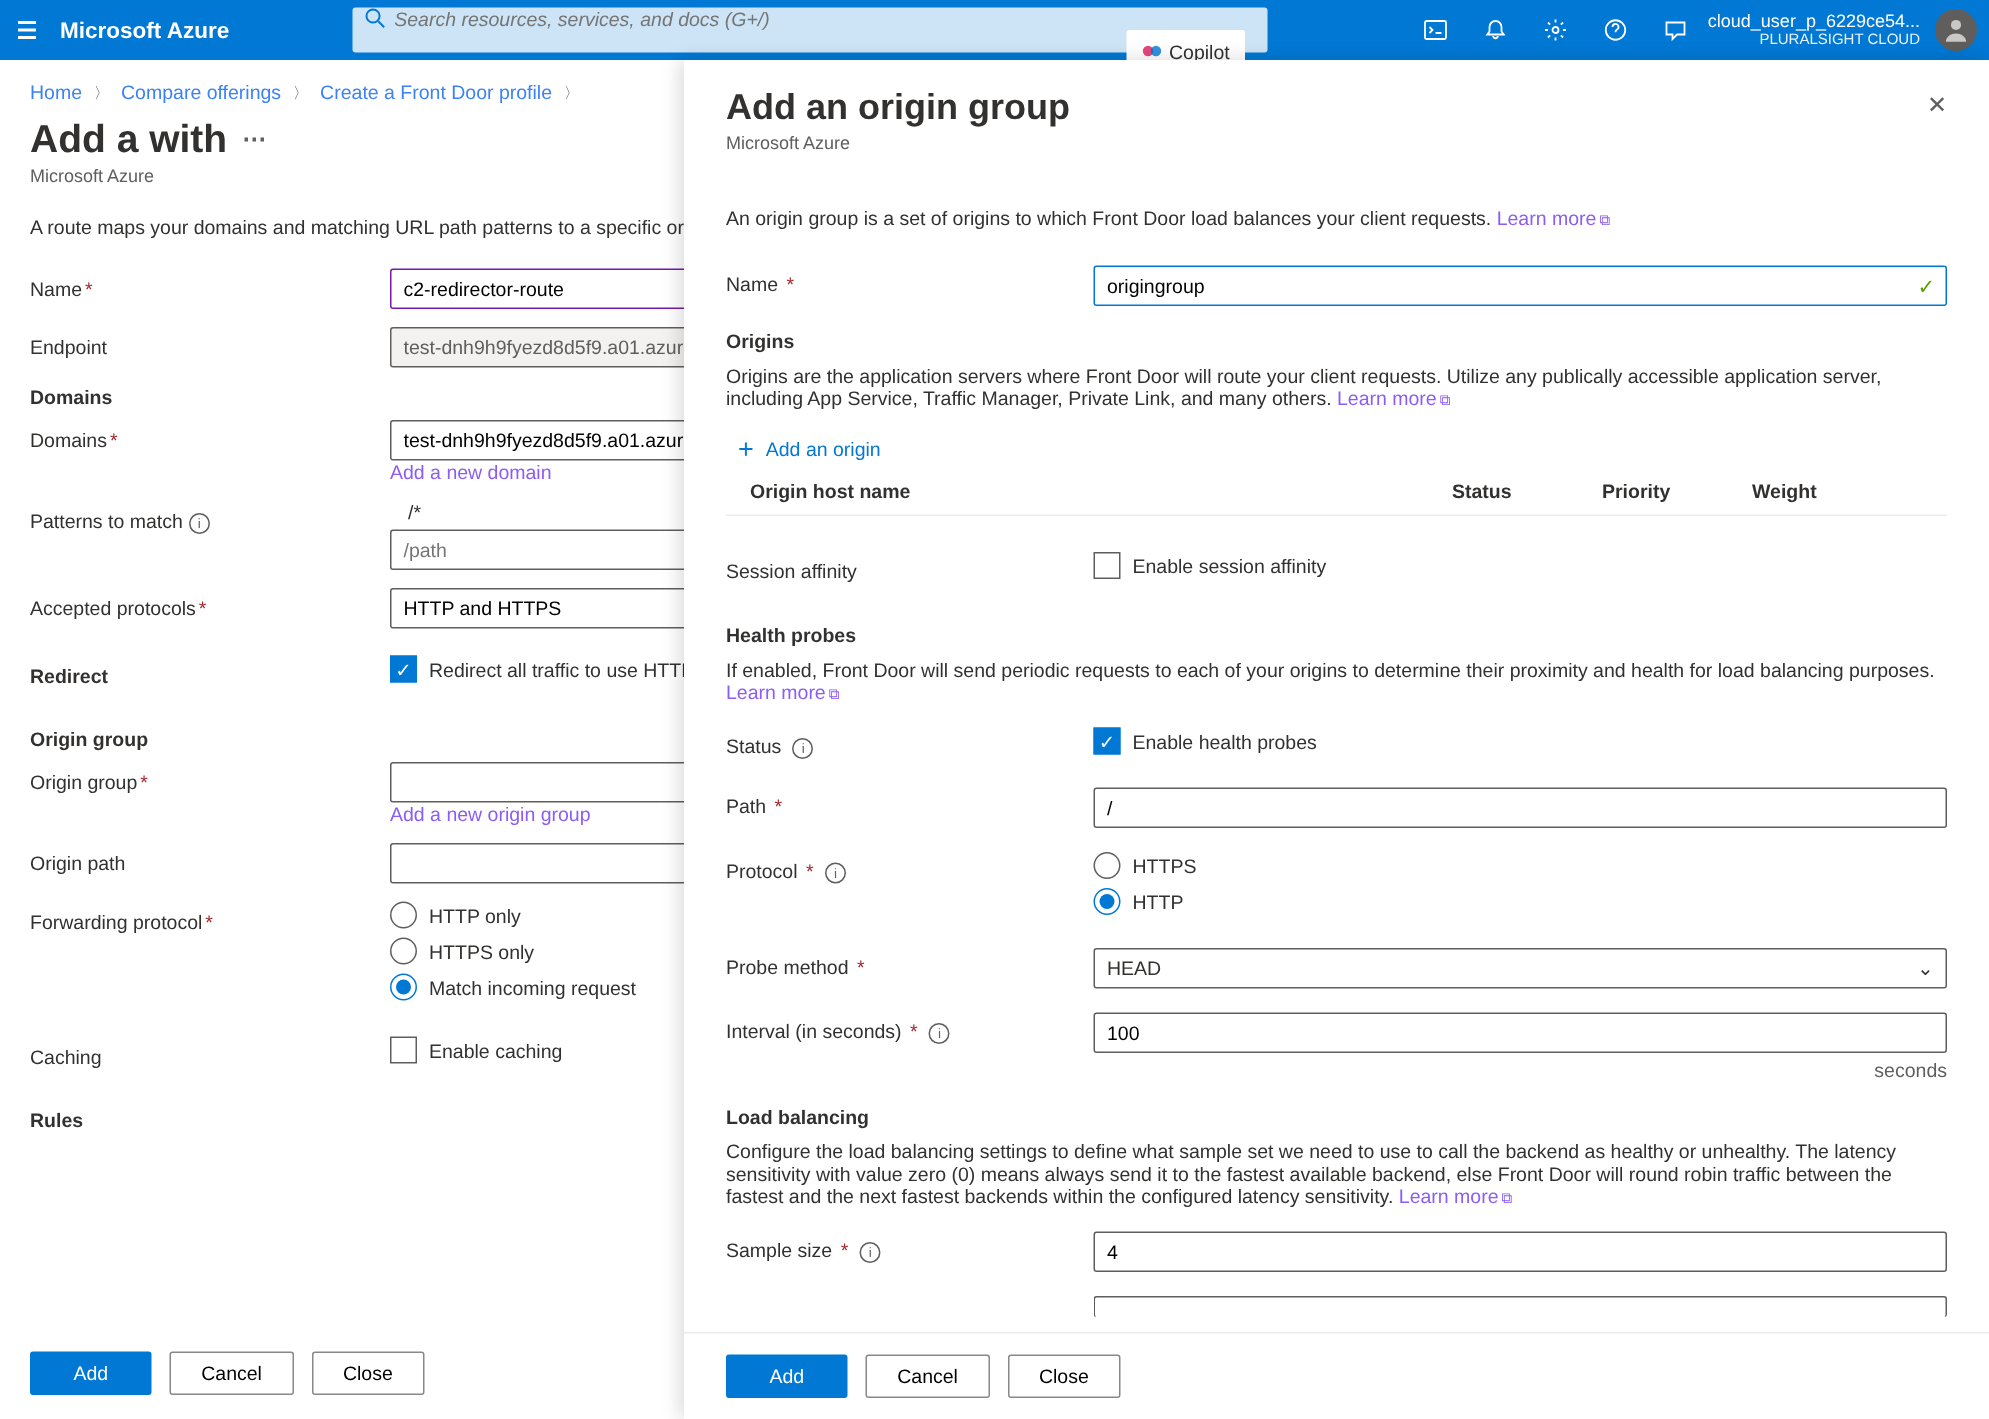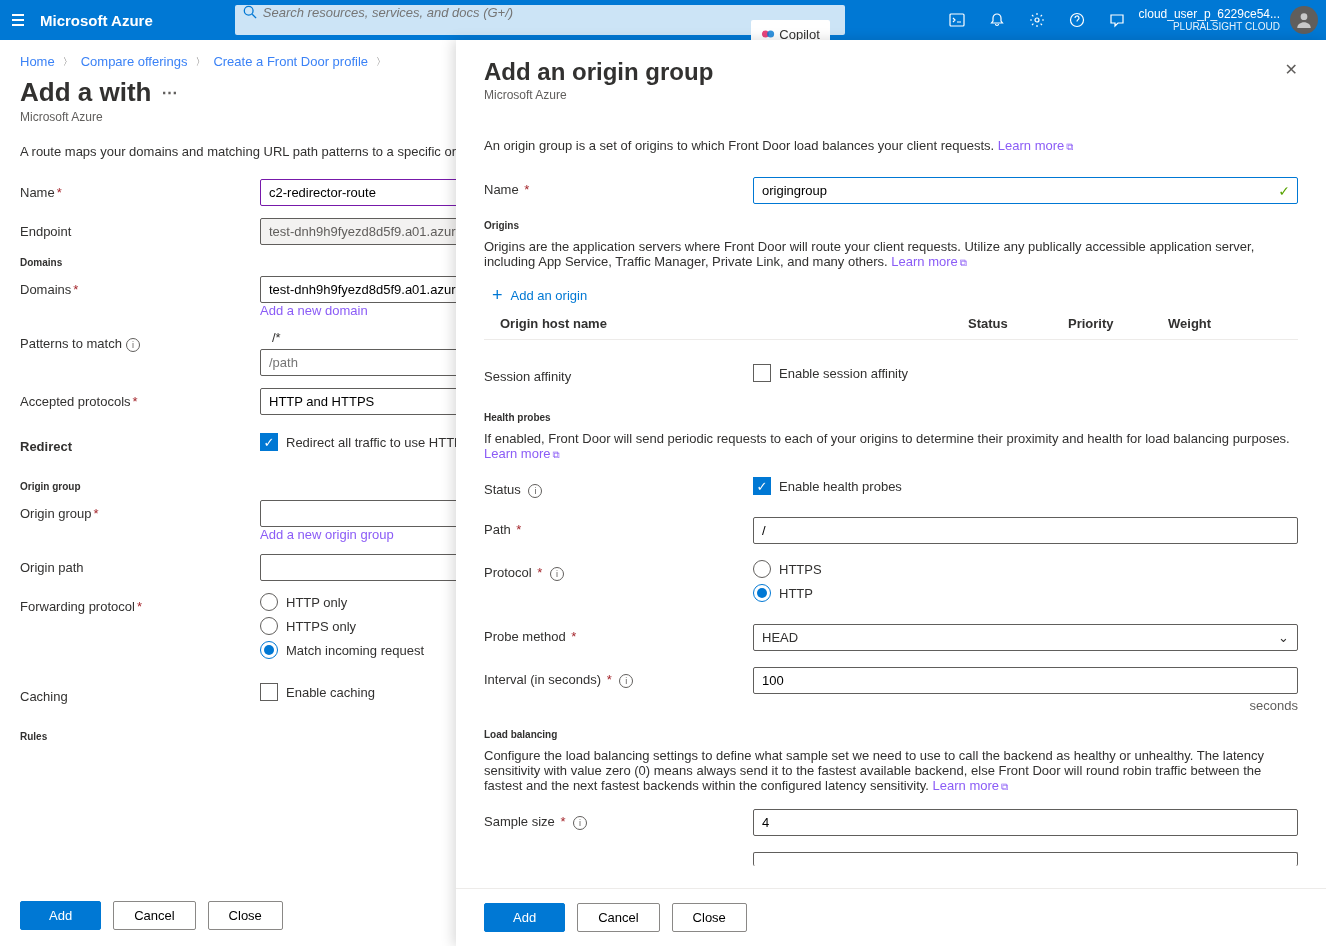--- a/index.html
+++ b/index.html
@@ -26,21 +26,21 @@
 .breadcrumb { font-size: 13px; color: #0078d4; display: flex; align-items: center; gap: 8px; margin-bottom: 8px;}
 .breadcrumb a { color: #3b82f6; text-decoration: none; }
 .breadcrumb .chev { color:#605e5c; font-size:10px;}
 .page h1 { font-size: 26px; font-weight: 600; margin-bottom: 2px; display:flex; align-items:center; gap:10px;}
 .page h1 .dots { color:#605e5c; font-size:16px; letter-spacing:2px;}
 .sub { font-size: 12px; color: #605e5c; margin-bottom: 20px;}
 .desc { font-size: 13px; margin-bottom: 20px;}
 .form-row { display: flex; align-items: flex-start; margin-bottom: 12px;}
 .form-row .lbl { width: 240px; padding-top: 6px; font-size: 13px;}
 .req { color: #a4262c; margin-left: 2px;}
-.section-hd { font-weight: 600; font-size: 10px; margin-top: 10px; margin-bottom: 8px;}
+.section-hd { font-weight: 600; font-size: 13px; margin-top: 10px; margin-bottom: 8px;}
 .input, .select { border: 1px solid #605e5c; border-radius: 2px; padding: 5px 8px; font-size: 13px; width: 300px; background:#fff;}
 .input.purple { border-color: #7719aa;}
 .input.ro { background: #f3f2f1; color: #605e5c;}
 .link { color: #8b5cf6; font-size: 13px; text-decoration:none;}
 .checkbox { width: 18px; height: 18px; border: 1px solid #605e5c; display:inline-flex; align-items:center; justify-content:center; margin-right:8px; vertical-align:middle;}
 .checkbox.checked { background:#0078d4; border-color:#0078d4; color:#fff;}
 .radio { width: 18px; height: 18px; border: 1px solid #605e5c; border-radius:50%; display:inline-flex; align-items:center; justify-content:center; margin-right:8px; vertical-align:middle;}
 .radio.checked::after { content:""; width:10px; height:10px; background:#0078d4; border-radius:50%;}
 .radio.checked { border-color:#0078d4;}
 .opt { display:flex; align-items:center; margin-bottom:6px; font-size:13px;}
@@ -55,21 +55,21 @@
 
 .panel { position: absolute; top: 40px; right: 0; bottom: 0; width: 870px; background: #fff; box-shadow: -3px 0 12px rgba(0,0,0,0.15); display:flex; flex-direction:column;}
 .panel-head { padding: 18px 28px 6px;}
 .panel-head h2 { font-size: 24px; font-weight: 600;}
 .panel-head .sub { font-size:12px; color:#605e5c; margin-top:2px;}
 .close-x { position:absolute; top:20px; right:28px; font-size:16px; cursor:pointer; color:#605e5c;}
 .panel-body { flex:1; overflow-y:auto; padding: 10px 28px 20px;}
 .panel-body .desc { margin-bottom:24px;}
 .prow { display:flex; align-items:flex-start; margin-bottom:16px;}
 .prow .plbl { width: 245px; padding-top:5px; font-size:13px;}
-.prow .pctrl { flex:1;margin-left:24px;}
+.prow .pctrl { flex:1;}
 .pinput { border:1px solid #0078d4; border-radius:2px; padding:5px 28px 5px 8px; width:100%; font-size:13px; position:relative;}
 .pinput-wrap { position:relative;}
 .pinput-wrap .check { position:absolute; right:8px; top:6px; color:#57A300; font-size:14px;}
 .plain-input { border:1px solid #605e5c; border-radius:2px; padding:5px 8px; width:100%; font-size:13px;}
 .psel { border:1px solid #605e5c; border-radius:2px; padding:5px 8px; width:100%; font-size:13px; position:relative; display:flex; justify-content:space-between; align-items:center;}
 .origins-tbl { margin:14px 0 24px; }
 .origins-head { display:flex; font-weight:600; font-size:13px; padding:8px 4px; border-bottom:1px solid #edebe9;}
 .origins-head .c1 { width:480px; padding-left:12px;}
 .origins-head .c2 { width:100px;}
 .origins-head .c3 { width:100px;}

